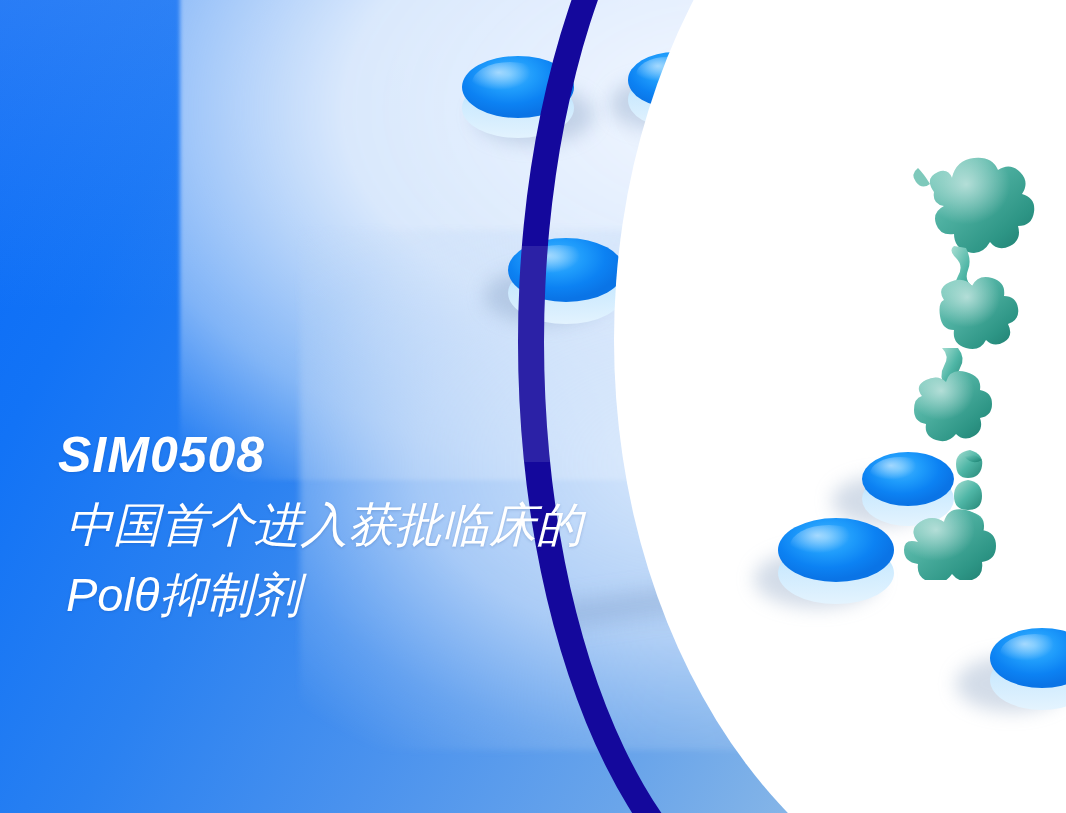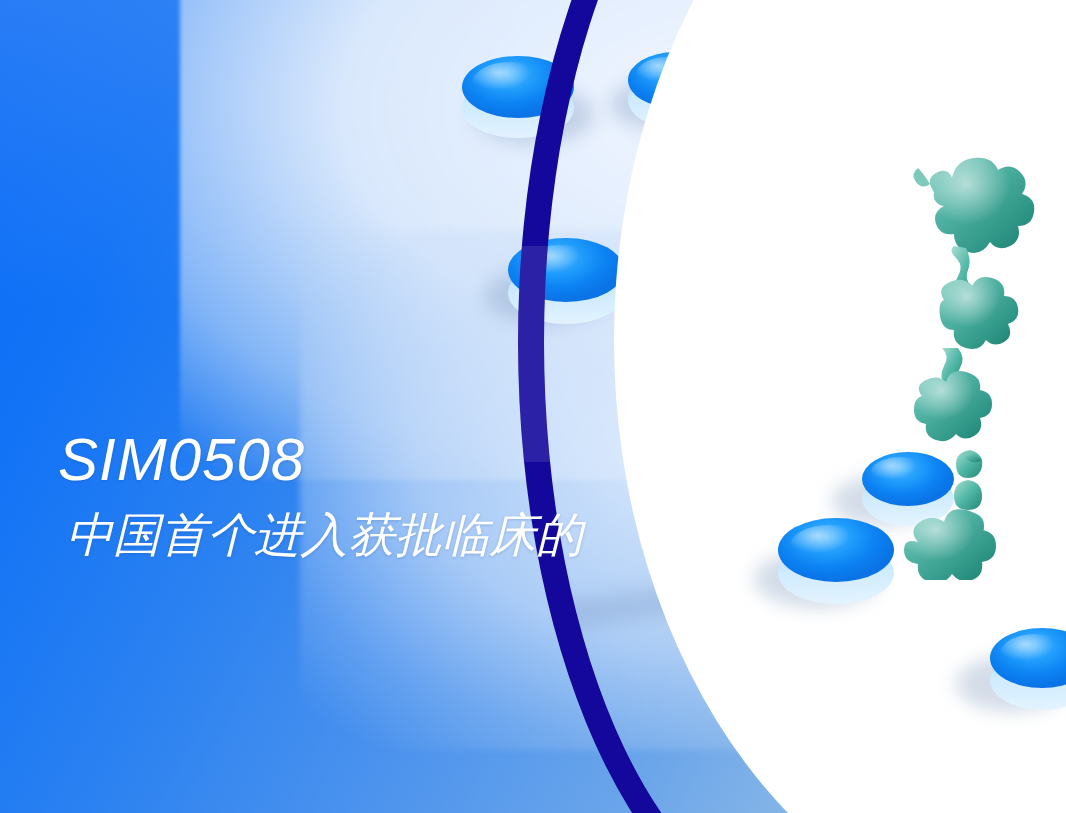--- a/index.html
+++ b/index.html
@@ -130,22 +130,22 @@
   .molecule svg{display:block;width:100%;height:100%;}
 
   
   .textblock{
     position:absolute;
     left:58px;top:430px;
     color:#ffffff;
     text-shadow:0 1px 3px rgba(20,60,130,.22);
   }
   .t-code{
-    font-size:60px;
-    font-weight:normal;
+    font-size:50px;
+    font-weight:bold;
     font-style:italic;
     letter-spacing:1px;
     line-height:1.0;
     margin:0 0 14px 0;
     white-space:nowrap;
   }
   .t-line{
     font-size:47px;
     font-style:italic;
     font-weight:500;
@@ -270,15 +270,16 @@
       <g>
         <path fill="url(#tealA)" d="M22 392 q-10 -12 2 -20 q12 -8 24 0 q4 -16 22 -12 q18 4 16 20 q14 2 14 16 q0 14 -14 16 q2 14 -10 18 q-12 4 -20 -6 q-8 12 -22 8 q-14 -4 -12 -18 q-14 -2 -14 -14 q0 -12 14 -8 z"></path>
         <path fill="url(#blobHL)" d="M22 392 q-10 -12 2 -20 q12 -8 24 0 q4 -16 22 -12 q18 4 16 20 q14 2 14 16 q0 14 -14 16 q2 14 -10 18 q-12 4 -20 -6 q-8 12 -22 8 q-14 -4 -12 -18 q-14 -2 -14 -14 q0 -12 14 -8 z"></path>
       </g>
     </svg>
   </div>
 
   <div class="textblock">
     <div class="t-code">SIM0508</div>
     <div class="t-line">中国首个进入获批临床的</div>
+    <div class="t-line">Polθ抑制剂</div>
   </div>
 
 </div>
 
 </body></html>

